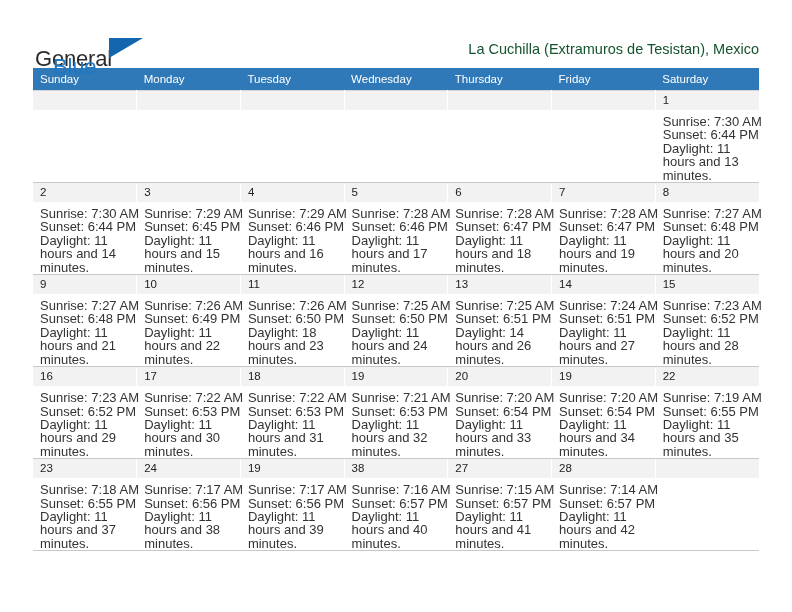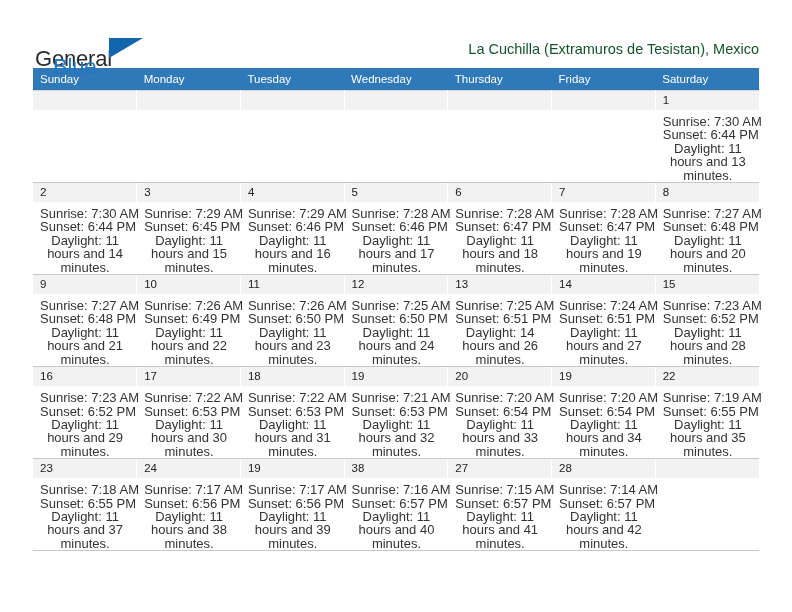--- a/index.html
+++ b/index.html
@@ -127,21 +127,21 @@
     color: #222222;
   }
   .cell.empty .daynum-bar { background: #f2f2f2; }
   .info {
     padding: 5px 6px 0 7px;
     font-size: 13px;
     line-height: 13.4px;
     color: #333333;
   }
   .info div { white-space: nowrap; }
-  .info .daylight { white-space: normal; text-align: center; }
+  .info .daylight { white-space: normal; }
 </style>
 </head>
 <body>
 
 <div class="page">
 
   <div class="header">
 
     <div class="logo">
       <span class="logo-general">General</span>
@@ -302,21 +302,21 @@
                 <div class="daylight">Daylight: 11 hours and 22 minutes.</div>
               </div>
             </div>
           </td>
           <td>
             <div class="cell">
               <div class="daynum-bar">11</div>
               <div class="info">
                 <div>Sunrise: 7:26 AM</div>
                 <div>Sunset: 6:50 PM</div>
-                <div class="daylight">Daylight: 11 hours and 23 minutes.</div>
+                <div class="daylight">Daylight: 18 hours and 23 minutes.</div>
               </div>
             </div>
           </td>
           <td>
             <div class="cell">
               <div class="daynum-bar">12</div>
               <div class="info">
                 <div>Sunrise: 7:25 AM</div>
                 <div>Sunset: 6:50 PM</div>
                 <div class="daylight">Daylight: 11 hours and 24 minutes.</div>

